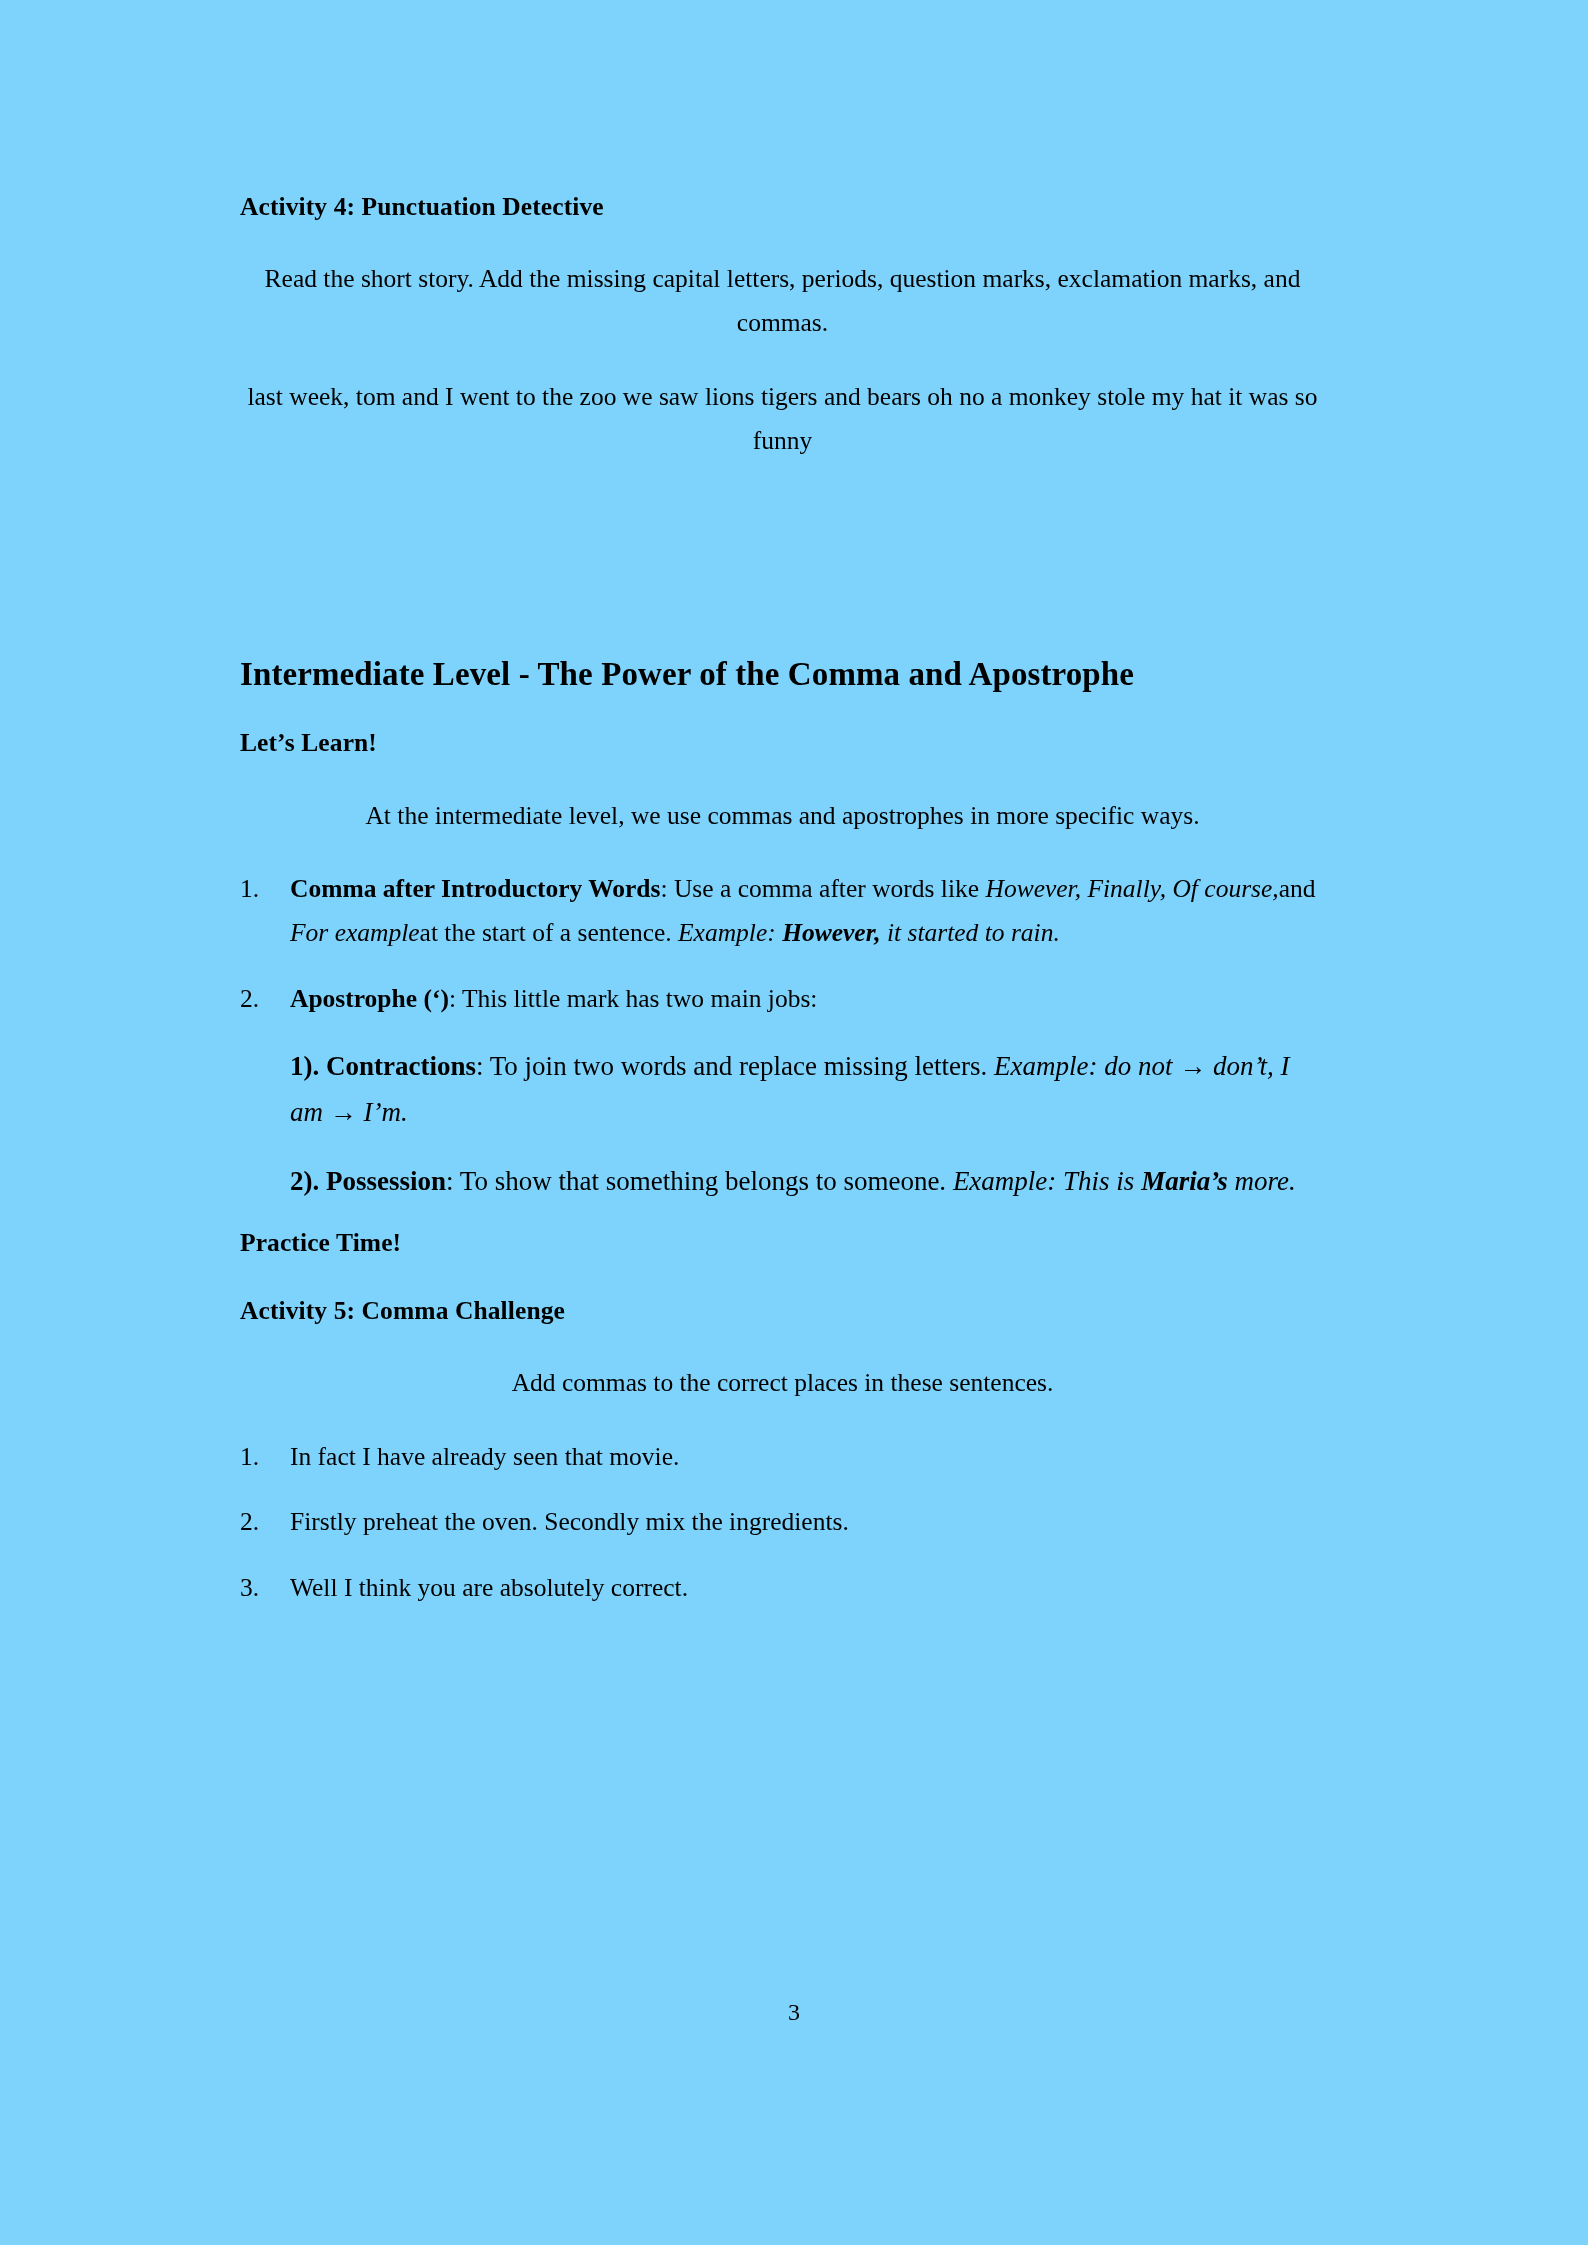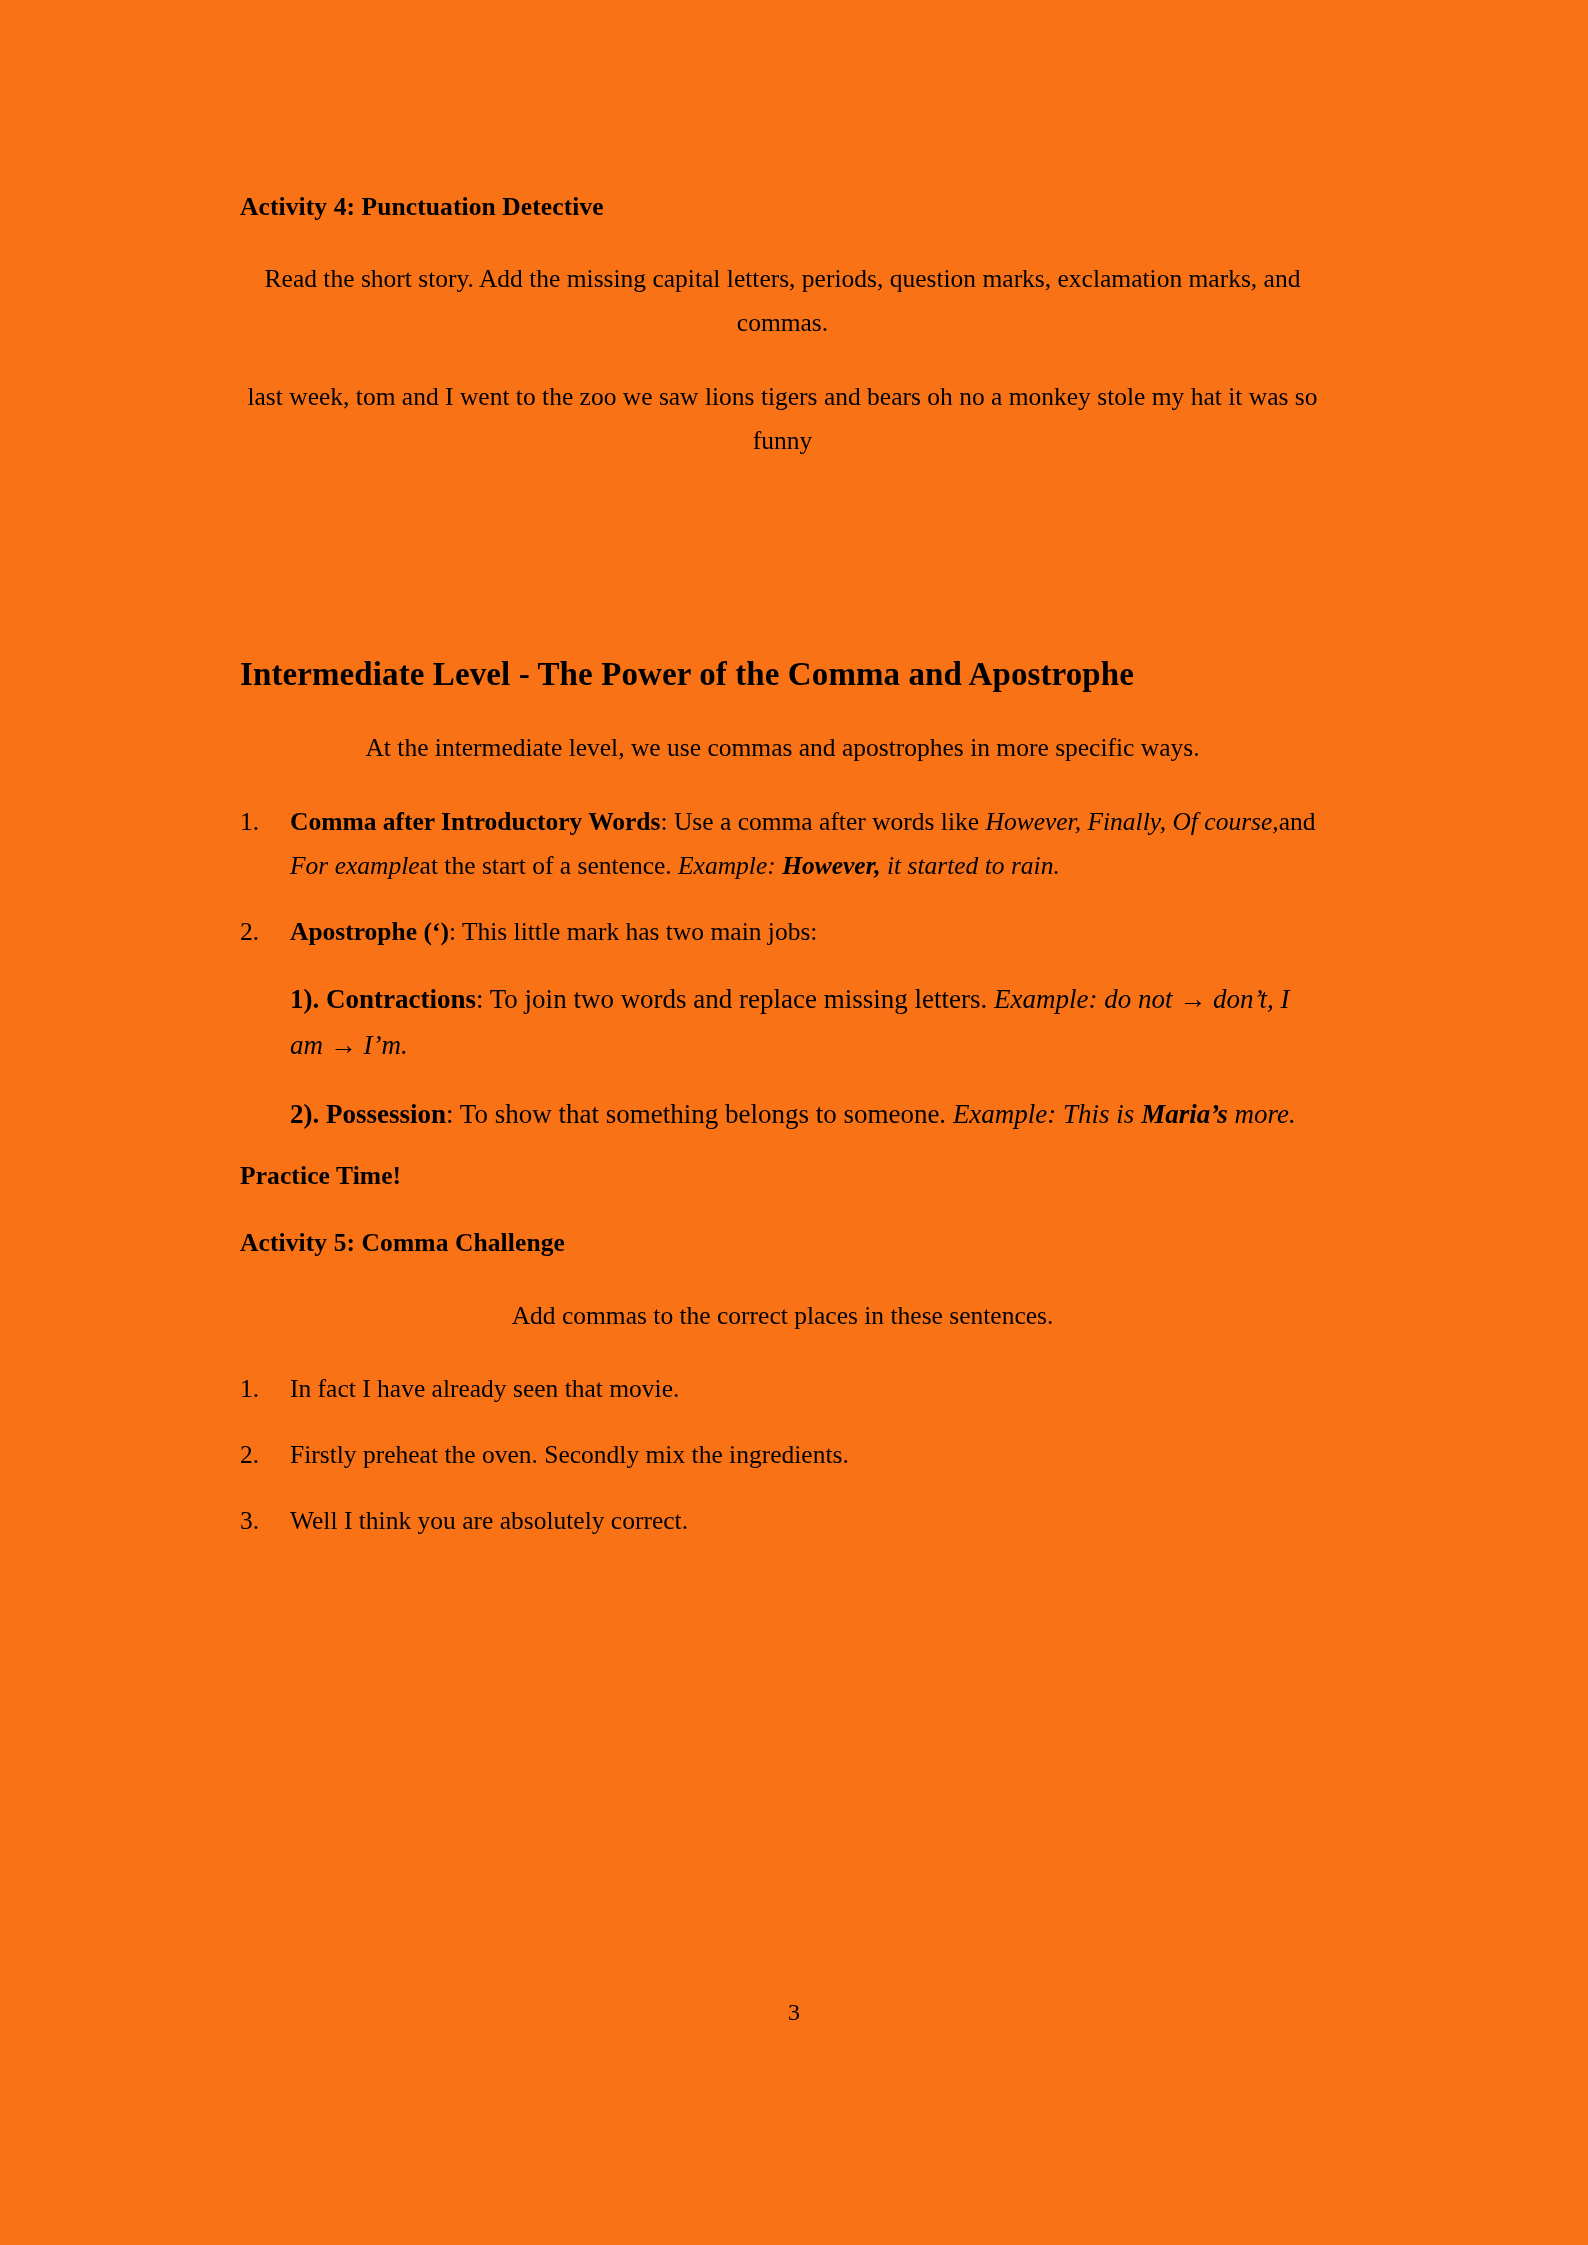--- a/index.html
+++ b/index.html
@@ -13,21 +13,21 @@
     position: relative;
     font-family: "Liberation Serif", "DejaVu Serif", serif;
     color: #000000;
     overflow: hidden;
   }
   .page {
     position: absolute;
     left: 0; top: 0;
     width: 1588px;
     height: 2245px;
-    background: #f97316;
+    background: #7dd3fc;
   }
   .content {
     position: absolute;
     left: 240px;
     top: 190px;
     width: 1085px;
   }
 
   
   .h-sub {
@@ -102,20 +102,21 @@
     <div class="para">Read the short story. Add the missing capital letters, periods, question marks, exclamation marks, and commas.</div>
 
     <div class="gap-sm"></div>
 
     <div class="para">last week, tom and I went to the zoo we saw lions tigers and bears oh no a monkey stole my hat it was so funny</div>
 
     <div class="gap-lg"></div>
 
     <div class="h-main">Intermediate Level - The Power of the Comma and Apostrophe</div>
 
+    <div class="h-sub">Let’s Learn!</div>
 
     <div class="para">At the intermediate level, we use commas and apostrophes in more specific ways.</div>
 
     <div class="gap-sm"></div>
 
     <div class="olist">
 
       <div class="oitem">
         <span class="marker">1.</span><b>Comma after Introductory Words</b><span>: </span><span>Use a comma after words like </span><i>However, Finally, Of course,</i><span>and </span><i>For example</i><span>at the start of a sentence. </span><i>Example: </i><span class="bi">However,</span><i> it started to rain.</i>
       </div>

